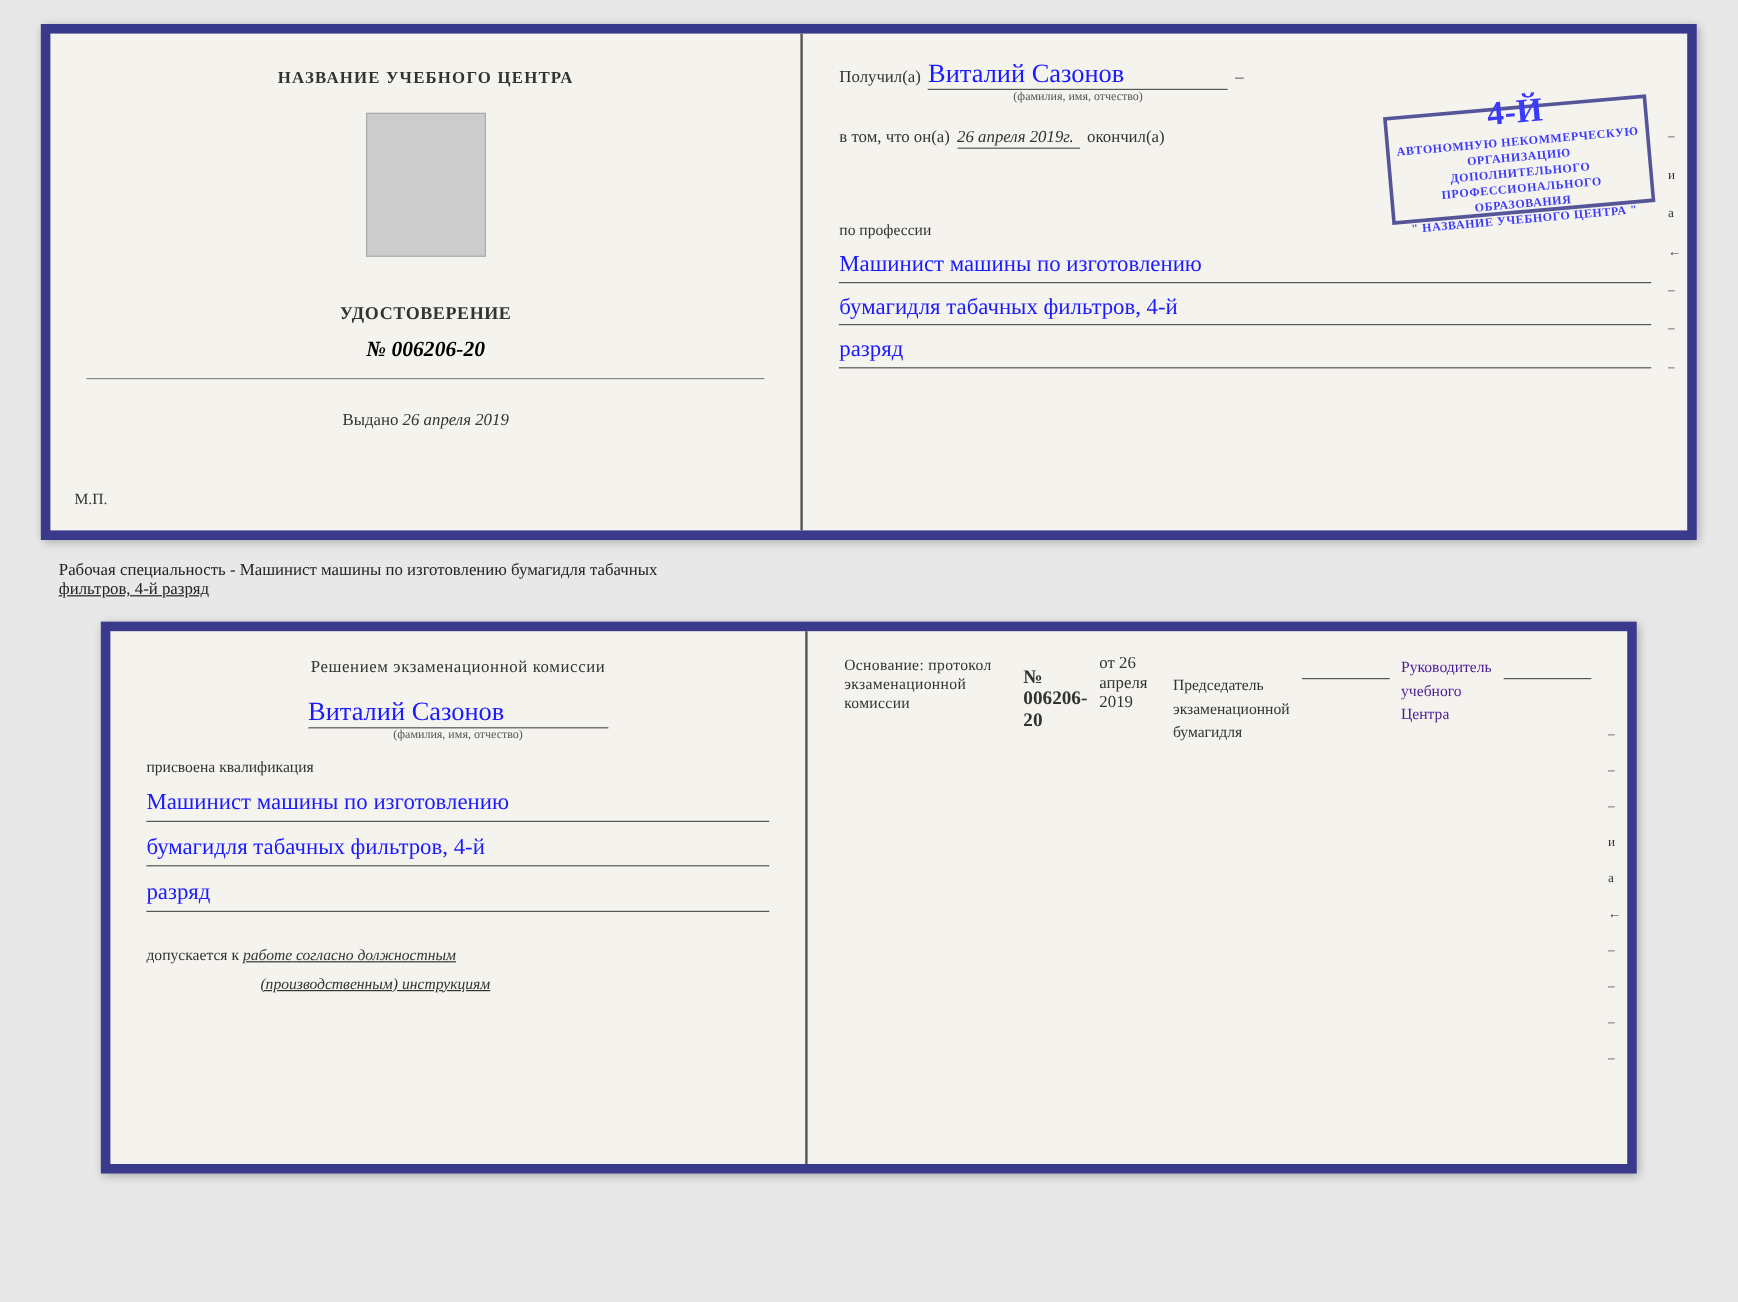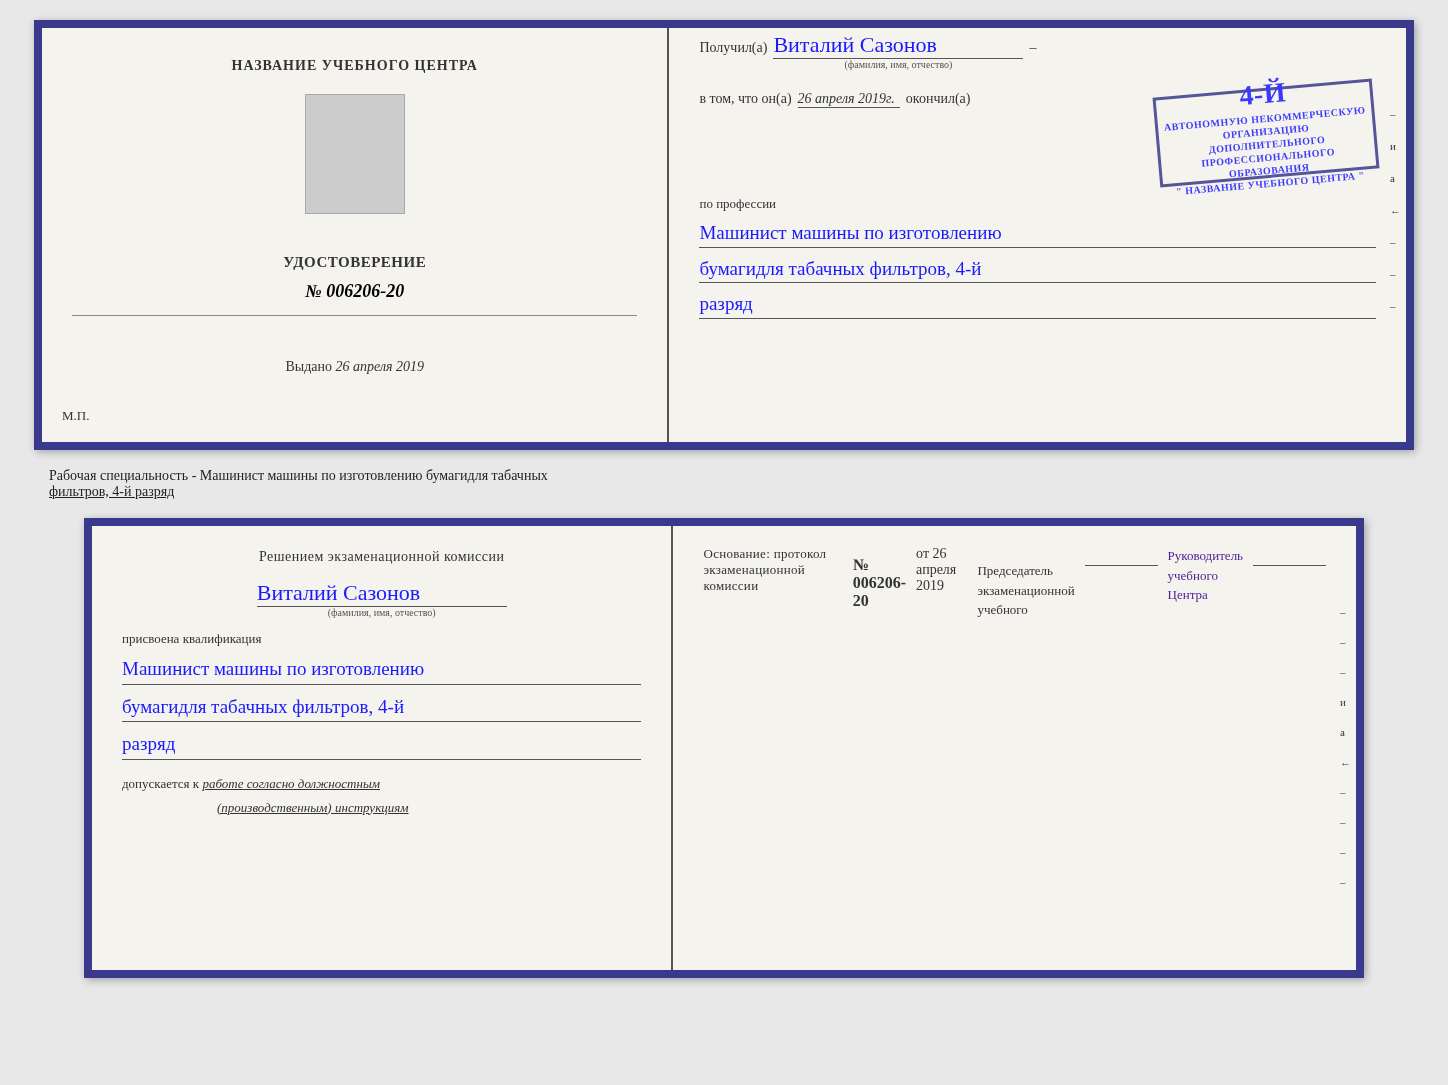--- a/index.html
+++ b/index.html
@@ -67,42 +67,42 @@
 
     .doc-number {
       font-size: 18px;
       font-weight: bold;
       color: #000;
       font-style: italic;
       text-align: center;
     }
 
     .issued-line {
-      margin-top: 30px;
+      margin-top: 14px;
       font-size: 14px;
       color: #333;
       text-align: center;
     }
 
     .issued-date {
       font-style: italic;
     }
 
     .mp-label {
       position: absolute;
       bottom: 18px;
       left: 20px;
       font-size: 13px;
       color: #333;
     }
 
     
     .right-panel {
       width: 54%;
-      padding: 4px 30px;
+      padding: 20px 30px;
       display: flex;
       flex-direction: column;
       gap: 8px;
       position: relative;
     }
 
     .recipient-line {
       font-size: 14px;
       color: #333;
     }
@@ -377,21 +377,21 @@
       <span class="completed-word">окончил(а)</span>
     </div>
 
     <div class="stamp-overlay">
       <span class="stamp-line" style="font-size:28px; font-weight:bold; color:#1a1aff;">4-й</span>
       <span class="stamp-line">АВТОНОМНУЮ НЕКОММЕРЧЕСКУЮ ОРГАНИЗАЦИЮ</span>
       <span class="stamp-line">ДОПОЛНИТЕЛЬНОГО ПРОФЕССИОНАЛЬНОГО ОБРАЗОВАНИЯ</span>
       <span class="stamp-line">" НАЗВАНИЕ УЧЕБНОГО ЦЕНТРА "</span>
     </div>
 
-    <div class="profession-label" style="margin-top:80px;">по профессии</div>
+    <div class="profession-label" style="margin-top:52px;">по профессии</div>
     <div class="profession-handwritten">Машинист машины по изготовлению</div>
     <div class="profession-handwritten">бумагидля табачных фильтров, 4-й</div>
     <div class="profession-handwritten">разряд</div>
 
     <div class="side-marks">
       <span>–</span>
       <span>и</span>
       <span>а</span>
       <span>←</span>
       <span>–</span>
@@ -415,40 +415,40 @@
       <span class="komissia-name">Виталий Сазонов</span>
       <span class="fio-subtitle">(фамилия, имя, отчество)</span>
     </div>
 
     <div class="prisvoena-label" style="margin-top:5px;">присвоена квалификация</div>
 
     <div class="prof-handwritten">Машинист машины по изготовлению</div>
     <div class="prof-handwritten">бумагидля табачных фильтров, 4-й</div>
     <div class="prof-handwritten">разряд</div>
 
-    <div class="dopuskaetsya-line" style="margin-top:8px;">
+    <div class="dopuskaetsya-line" style="margin-top:20px;">
       <span>допускается к</span>
       <span class="dopuskaetsya-italic"> <span>работе согласно должностным</span></span>
     </div>
     <div class="dopuskaetsya-italic" style="margin-left:95px;font-family:Liberation Serif, serif;">(производственным) инструкциям</div>
   </div>
 
   <div class="bottom-right">
     <div class="osnovanye-title">Основание: протокол экзаменационной  комиссии</div>
 
     <div class="protocol-number" style="text-align:left; margin-top:10px;">№  006206-20</div>
 
     <div class="protocol-date">
       <span>от</span>
       <span>26 апреля 2019</span>
     </div>
 
     <div class="signature-label" style="margin-top:15px;">
       <span>Председатель экзаменационной</span><br>
-      <span>учебного</span>
+      <span>бумагидля</span>
     </div>
     <div class="signature-line"></div>
 
     <div class="rukovoditel-label">
       <span>Руководитель учебного</span><br>
       <span>Центра</span>
     </div>
     <div class="signature-line"></div>
 
     <div class="right-side-marks">

